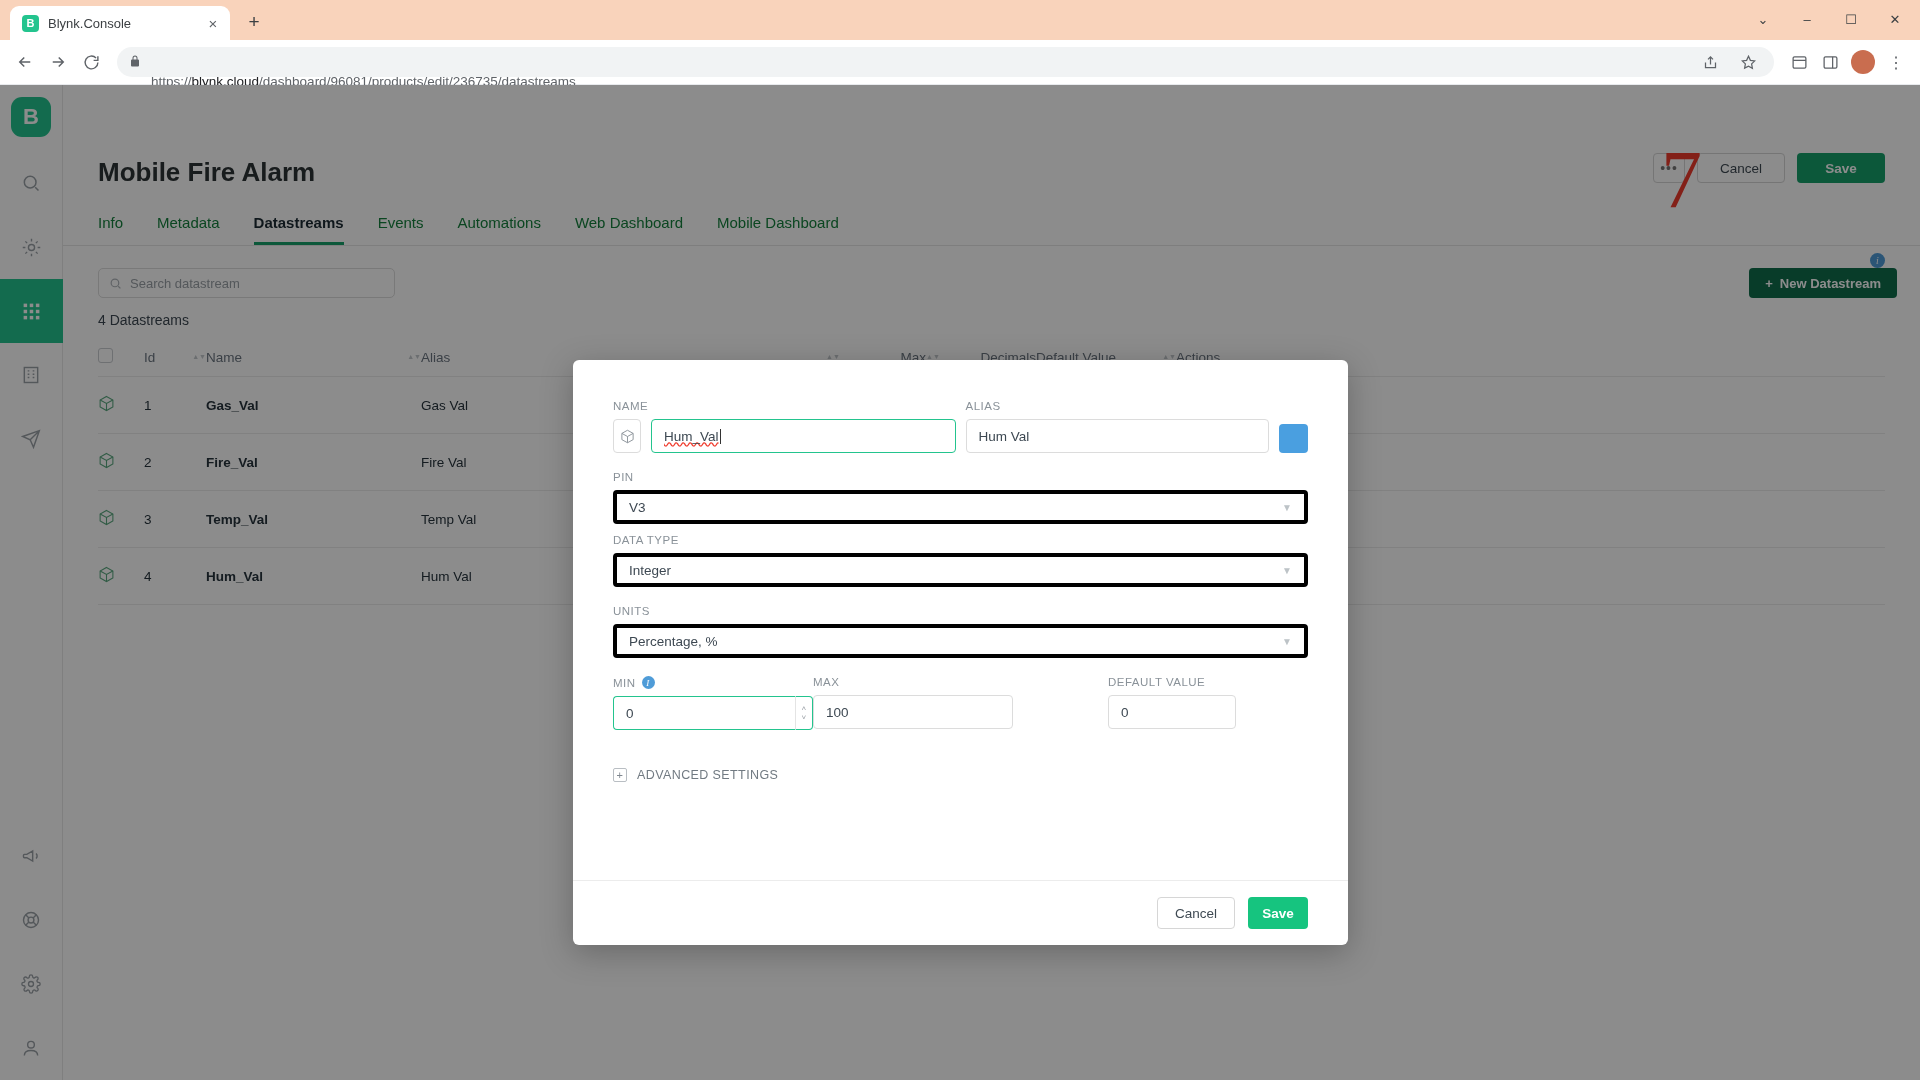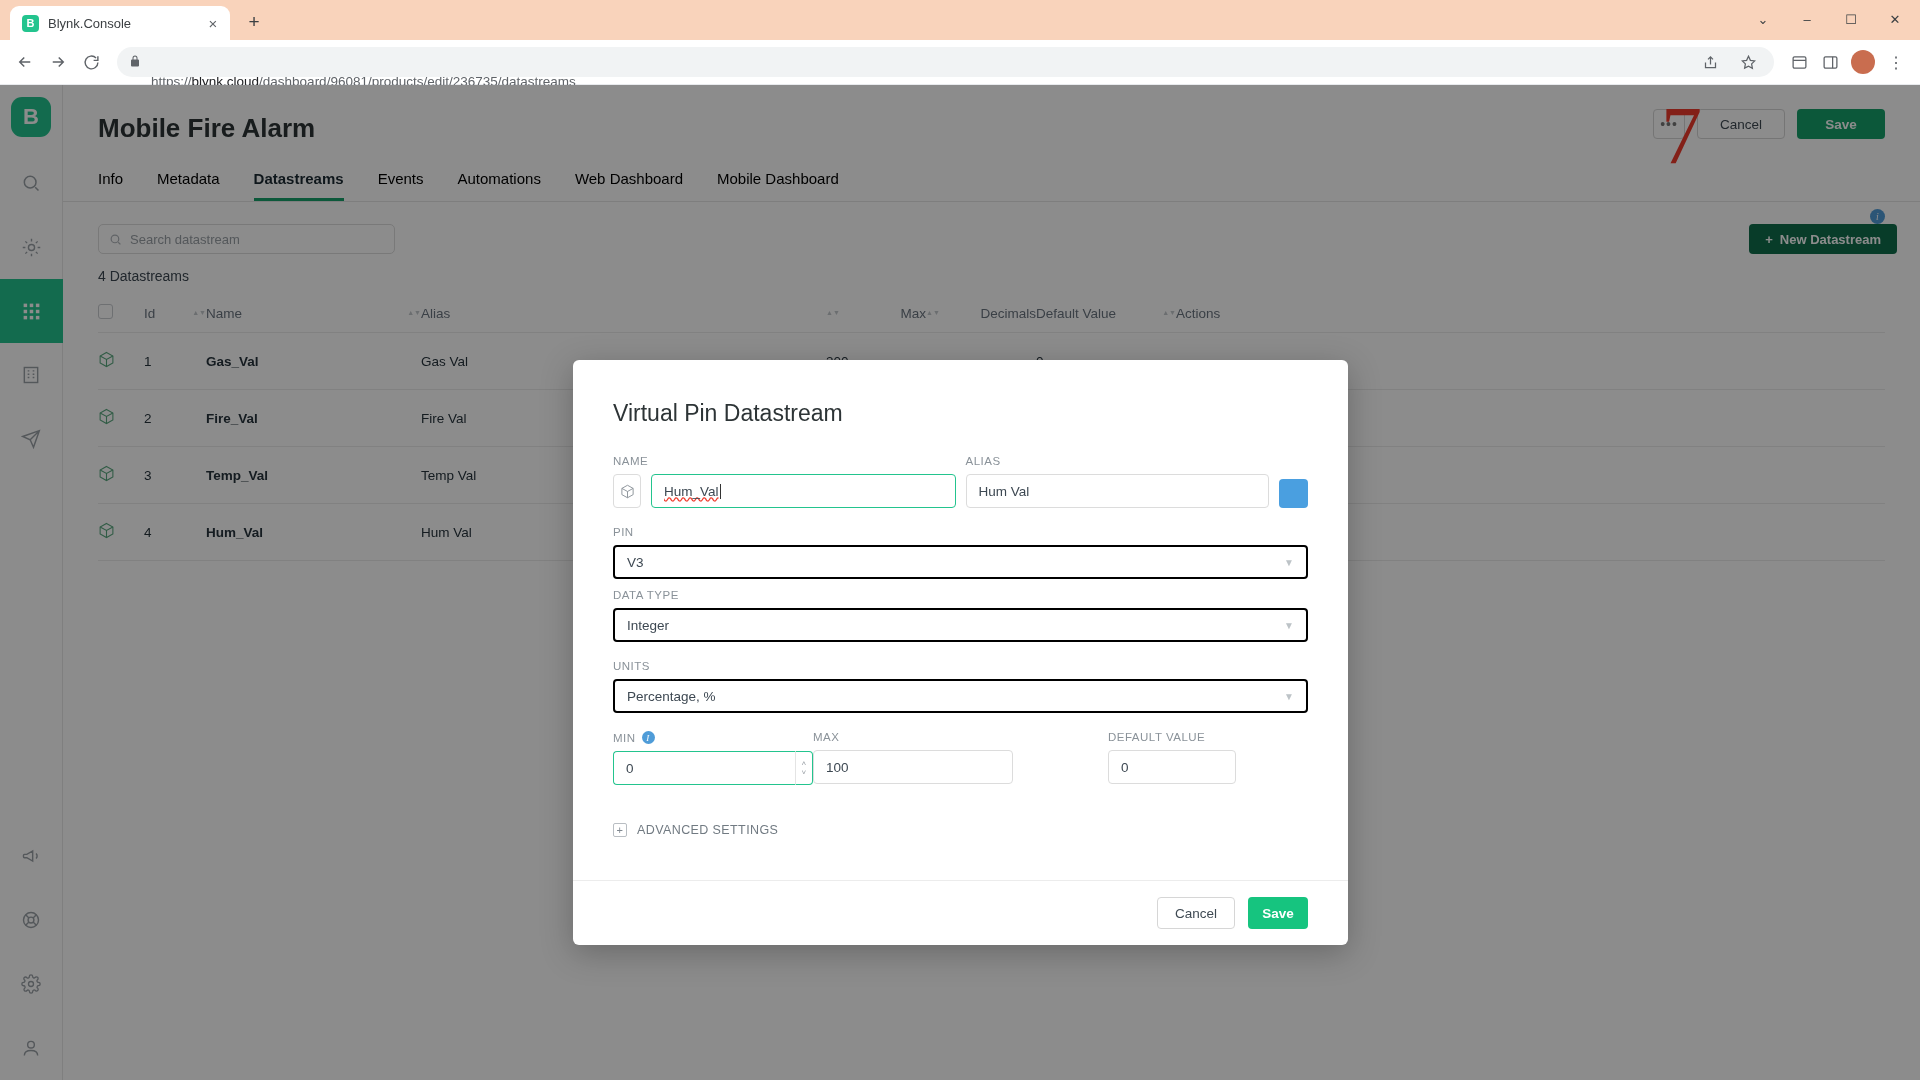--- a/index.html
+++ b/index.html
@@ -71,21 +71,21 @@
     display: flex; align-items: center; justify-content: center; margin-bottom: 14px;
   }
   .side-item { width: 63px; height: 64px; display: flex; align-items: center;
     justify-content: center; color: #9aa0a6; }
   .side-item.active { background: #23c48e; color: #fff; }
   .side-spacer { flex: 1; }
 
   .content { position: absolute; left: 63px; top: 0; width: 1857px; height: 995px; background: #fff; }
   .scrim { position: absolute; inset: 0; background: rgba(0,0,0,0.45); z-index: 50; }
 
-  .page-head { padding: 28px 35px 0 35px; position: relative; }
+  .page-head { padding: 28px 35px 0 35px; position: relative; margin-top: 44px; }
   .page-title { font-size: 26px; font-weight: 600; color: #2d3436; }
   .head-actions { position: absolute; right: 35px; top: 24px; display: flex;
     align-items: center; gap: 12px; }
   .btn-dots { width: 32px; height: 30px; border: 1px solid #d6d6d6; border-radius: 4px;
     background: #fff; color: #777; display: flex; align-items: center;
     justify-content: center; font-size: 14px; letter-spacing: 1px; }
   .btn-cancel-top { width: 88px; height: 30px; border: 1px solid #d6d6d6; border-radius: 4px;
     background: #fff; color: #3f4a53; font-size: 13.5px;
     display: flex; align-items: center; justify-content: center; }
   .btn-save-top { width: 88px; height: 30px; border-radius: 4px; background: #16a16b;
@@ -93,21 +93,21 @@
     display: flex; align-items: center; justify-content: center; }
   .red-seven { position: absolute; right: 218px; top: 10px; font-family: "Liberation Serif", serif;
     font-size: 82px; color: #ef3b2d; line-height: 1; font-weight: 400; }
   .info-dot { position: absolute; right: 35px; top: 124px; width: 15px; height: 15px;
     border-radius: 50%; background: #4f9cd8; color: #fff; font-size: 10px;
     font-style: italic; display: flex; align-items: center; justify-content: center;
     font-family: "Liberation Serif", serif; }
 
   .tabs { display: flex; gap: 34px; padding: 0 35px; margin-top: 26px;
     border-bottom: 1px solid #e6e6e6; }
-  .tab-item { font-size: 15px; color: #000000; padding-bottom: 14px; white-space: nowrap; }
+  .tab-item { font-size: 15px; color: #15803d; padding-bottom: 14px; white-space: nowrap; }
   .tab-item.active { color: #1c2b33; font-weight: 600;
     box-shadow: inset 0 -3px 0 0 #16a16b; }
 
   .toolrow { display: flex; align-items: flex-start; justify-content: space-between;
     padding: 22px 23px 0 35px; }
   .searchbox { width: 297px; height: 30px; border: 1px solid #dcdcdc; border-radius: 5px;
     display: flex; align-items: center; gap: 8px; padding: 0 10px;
     font-size: 13px; color: #9aa0a6; background: #fff; }
   .btn-new { height: 30px; padding: 0 16px; background: #0f6e4c; color: #fff;
     border-radius: 4px; font-size: 13px; font-weight: 600;
@@ -148,21 +148,21 @@
   .modal-body { padding: 40px 40px 0 40px; flex: 1; }
   .modal-title { font-size: 23px; color: #2d3436; font-weight: 400; margin-bottom: 28px; }
   .fgrid { display: flex; gap: 10px; }
   .fcol { flex: 1; }
   .flabel { font-size: 11.5px; color: #8a9299; letter-spacing: 0.5px;
     text-transform: uppercase; margin-bottom: 7px; display: flex; align-items: center; gap: 6px; }
   .finput { height: 34px; border: 1px solid #dcdcdc; border-radius: 4px;
     padding: 0 12px; font-size: 13.5px; color: #3d4852; background: #fff;
     display: flex; align-items: center; width: 100%; font-family: "Liberation Sans", sans-serif; }
   .finput.focused { border-color: #23c48e; }
-  .fselect { height: 34px; border: 2px solid #000000; border-radius: 4px;
+  .fselect { height: 34px; border: 4px solid #000000; border-radius: 4px;
     padding: 0 12px; font-size: 13.5px; color: #3d4852; background: #fff;
     display: flex; align-items: center; justify-content: space-between; }
   .fselect .caret { color: #bdc3c7; font-size: 10px; }
   .row-name { display: flex; align-items: flex-end; gap: 10px; }
   .cube-btn { width: 28px; height: 34px; border: 1px solid #dcdcdc; border-radius: 4px;
     display: flex; align-items: center; justify-content: center; color: #8b9299;
     flex: 0 0 auto; background: #fff; }
   .color-swatch { width: 29px; height: 29px; border-radius: 4px; flex: 0 0 auto; }
   .spell { text-decoration: underline wavy #ef3b2d; text-decoration-skip-ink: none; }
   .caret-bar { display: inline-block; width: 1px; height: 15px; background: #333;
@@ -485,21 +485,20 @@
           </tr>
         </tbody>
       </table>
 
     </div>
 
     <div class="scrim"></div>
 
     <div class="modal">
       <div class="modal-body">
-        <div class="modal-title">Virtual Pin Datastream</div>
 
         <div class="fgrid">
           <div class="fcol">
             <div class="flabel">NAME</div>
             <div class="row-name">
               <div class="cube-btn">
                 <svg width="15" height="15" viewBox="0 0 24 24" fill="none" stroke="currentColor" stroke-width="1.5">
                     <path d="M12 2l9 5v10l-9 5-9-5V7z"></path>
                     <path d="M3 7l9 5 9-5M12 12v10"></path>
                   </svg>

